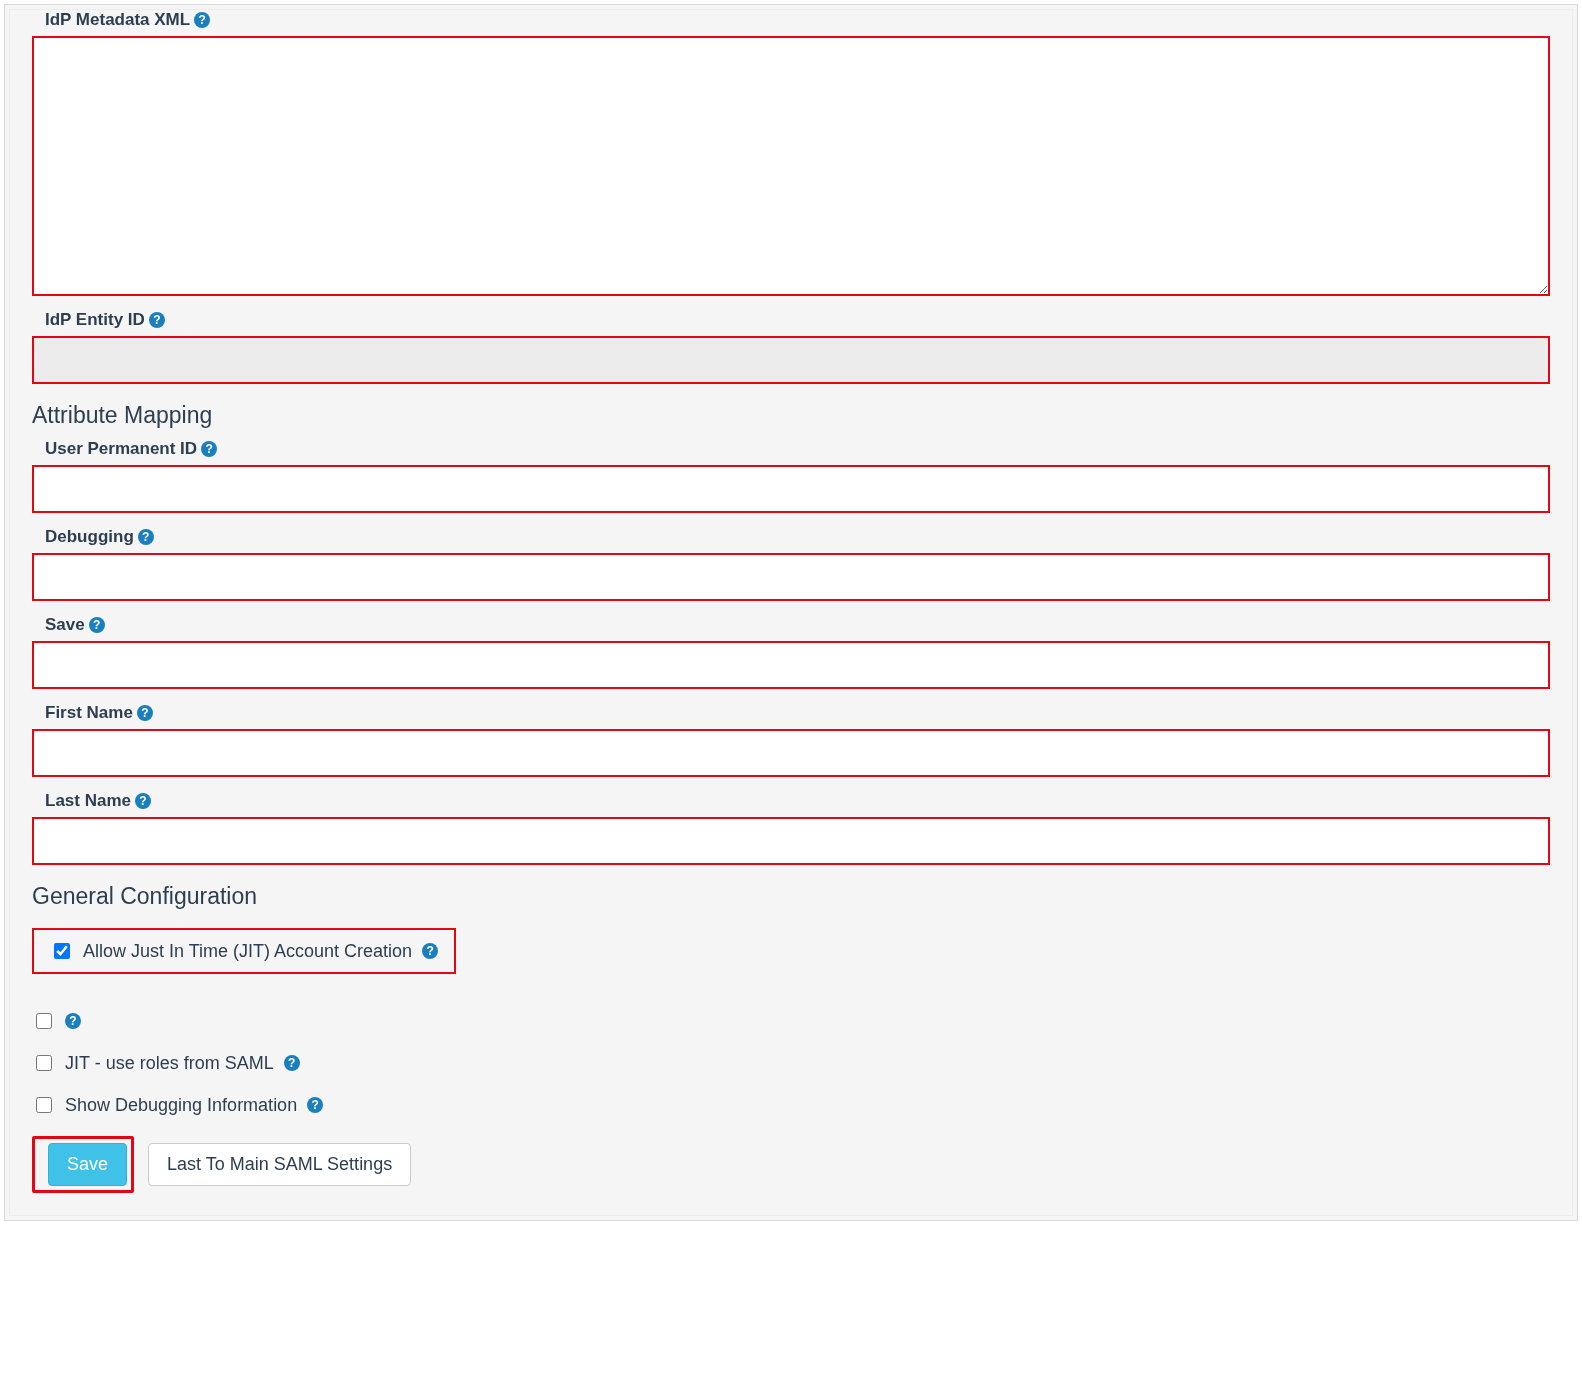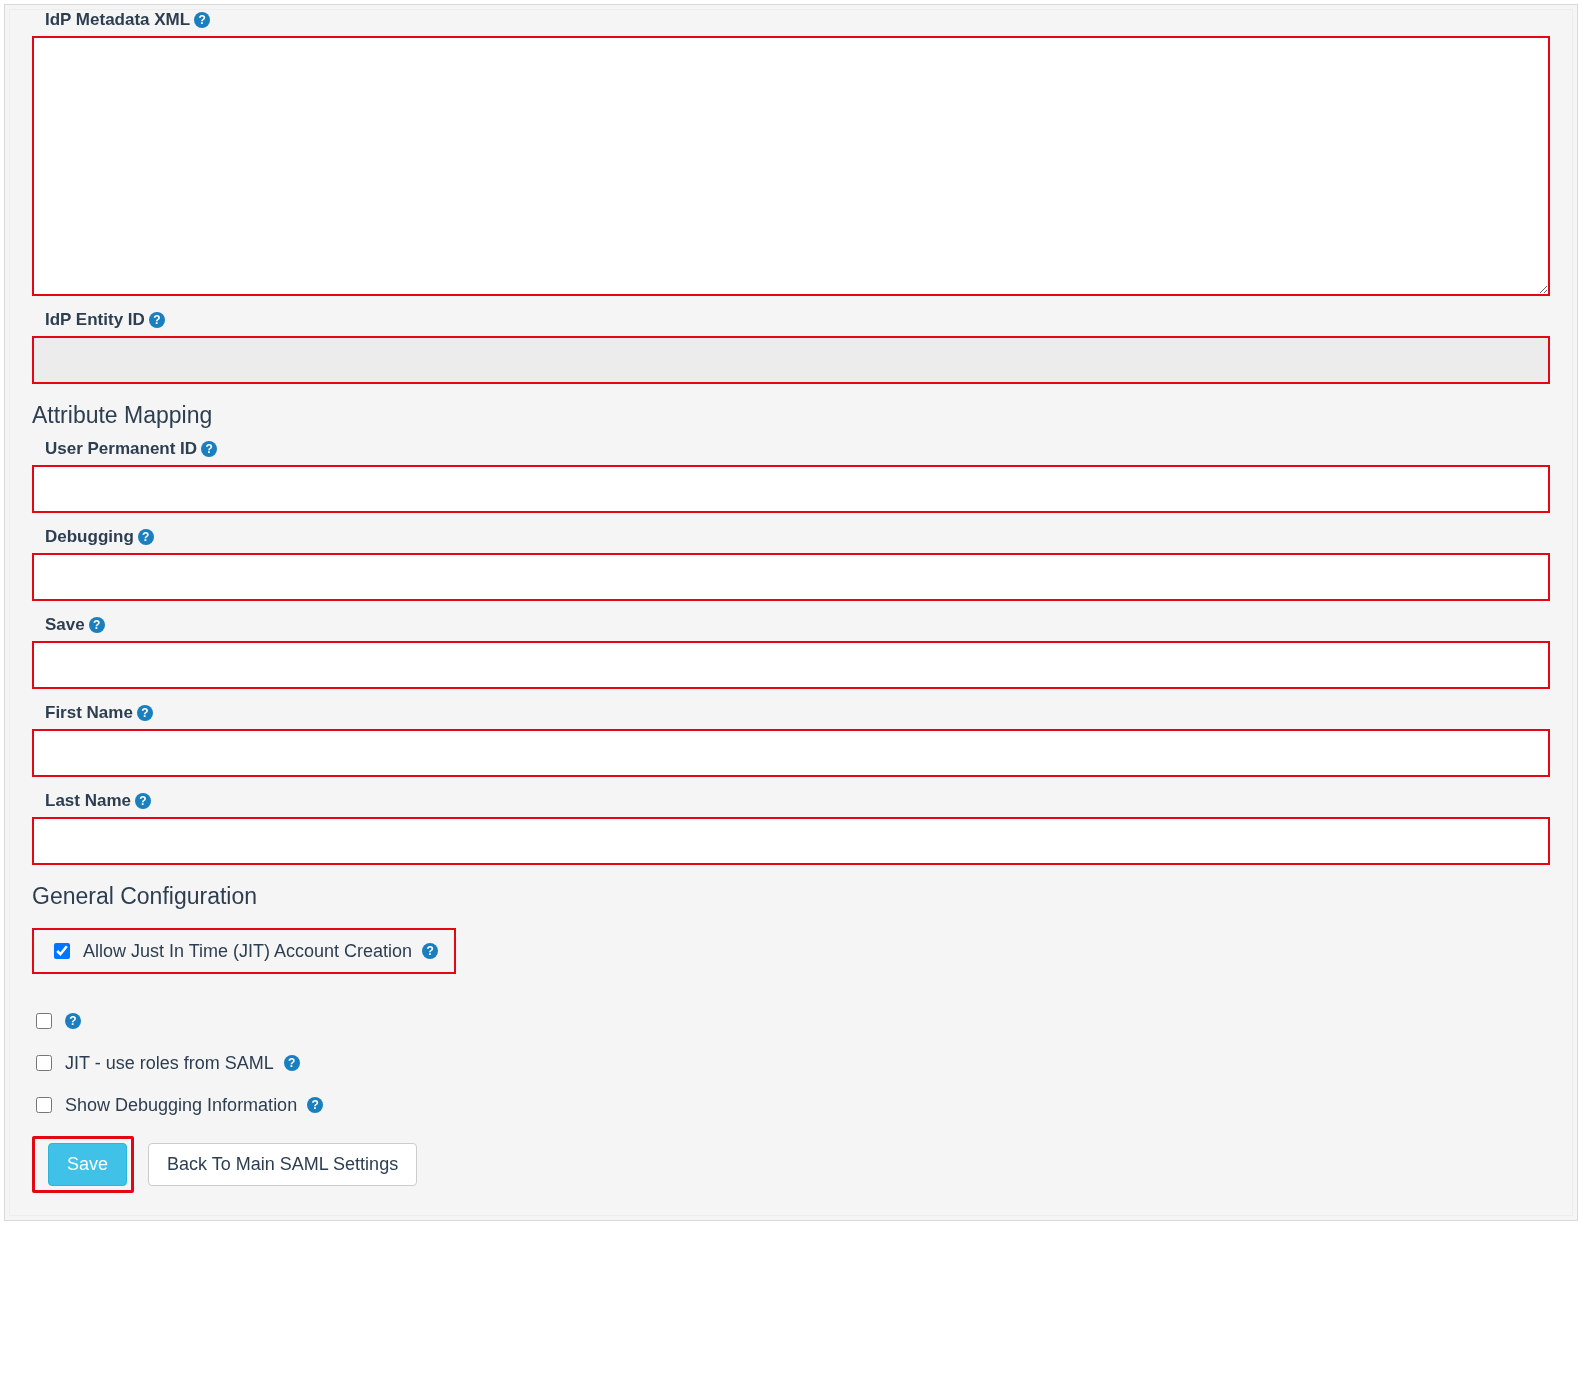--- a/index.html
+++ b/index.html
@@ -219,17 +219,17 @@
   <label class="checkbox-row">
     <input type="checkbox" style="">
     <span>Show Debugging Information</span>
     <span class="help-icon">?</span>
   </label>
 
   <div class="button-row">
     <span class="save-frame">
       <button class="btn btn-primary">Save</button>
     </span>
-    <button class="btn btn-secondary">Back To Main SAML Settings</button>
+    <button class="btn btn-secondary">Last To Main SAML Settings</button>
   </div>
 
 </div>
 </div>
 
 </body></html>

